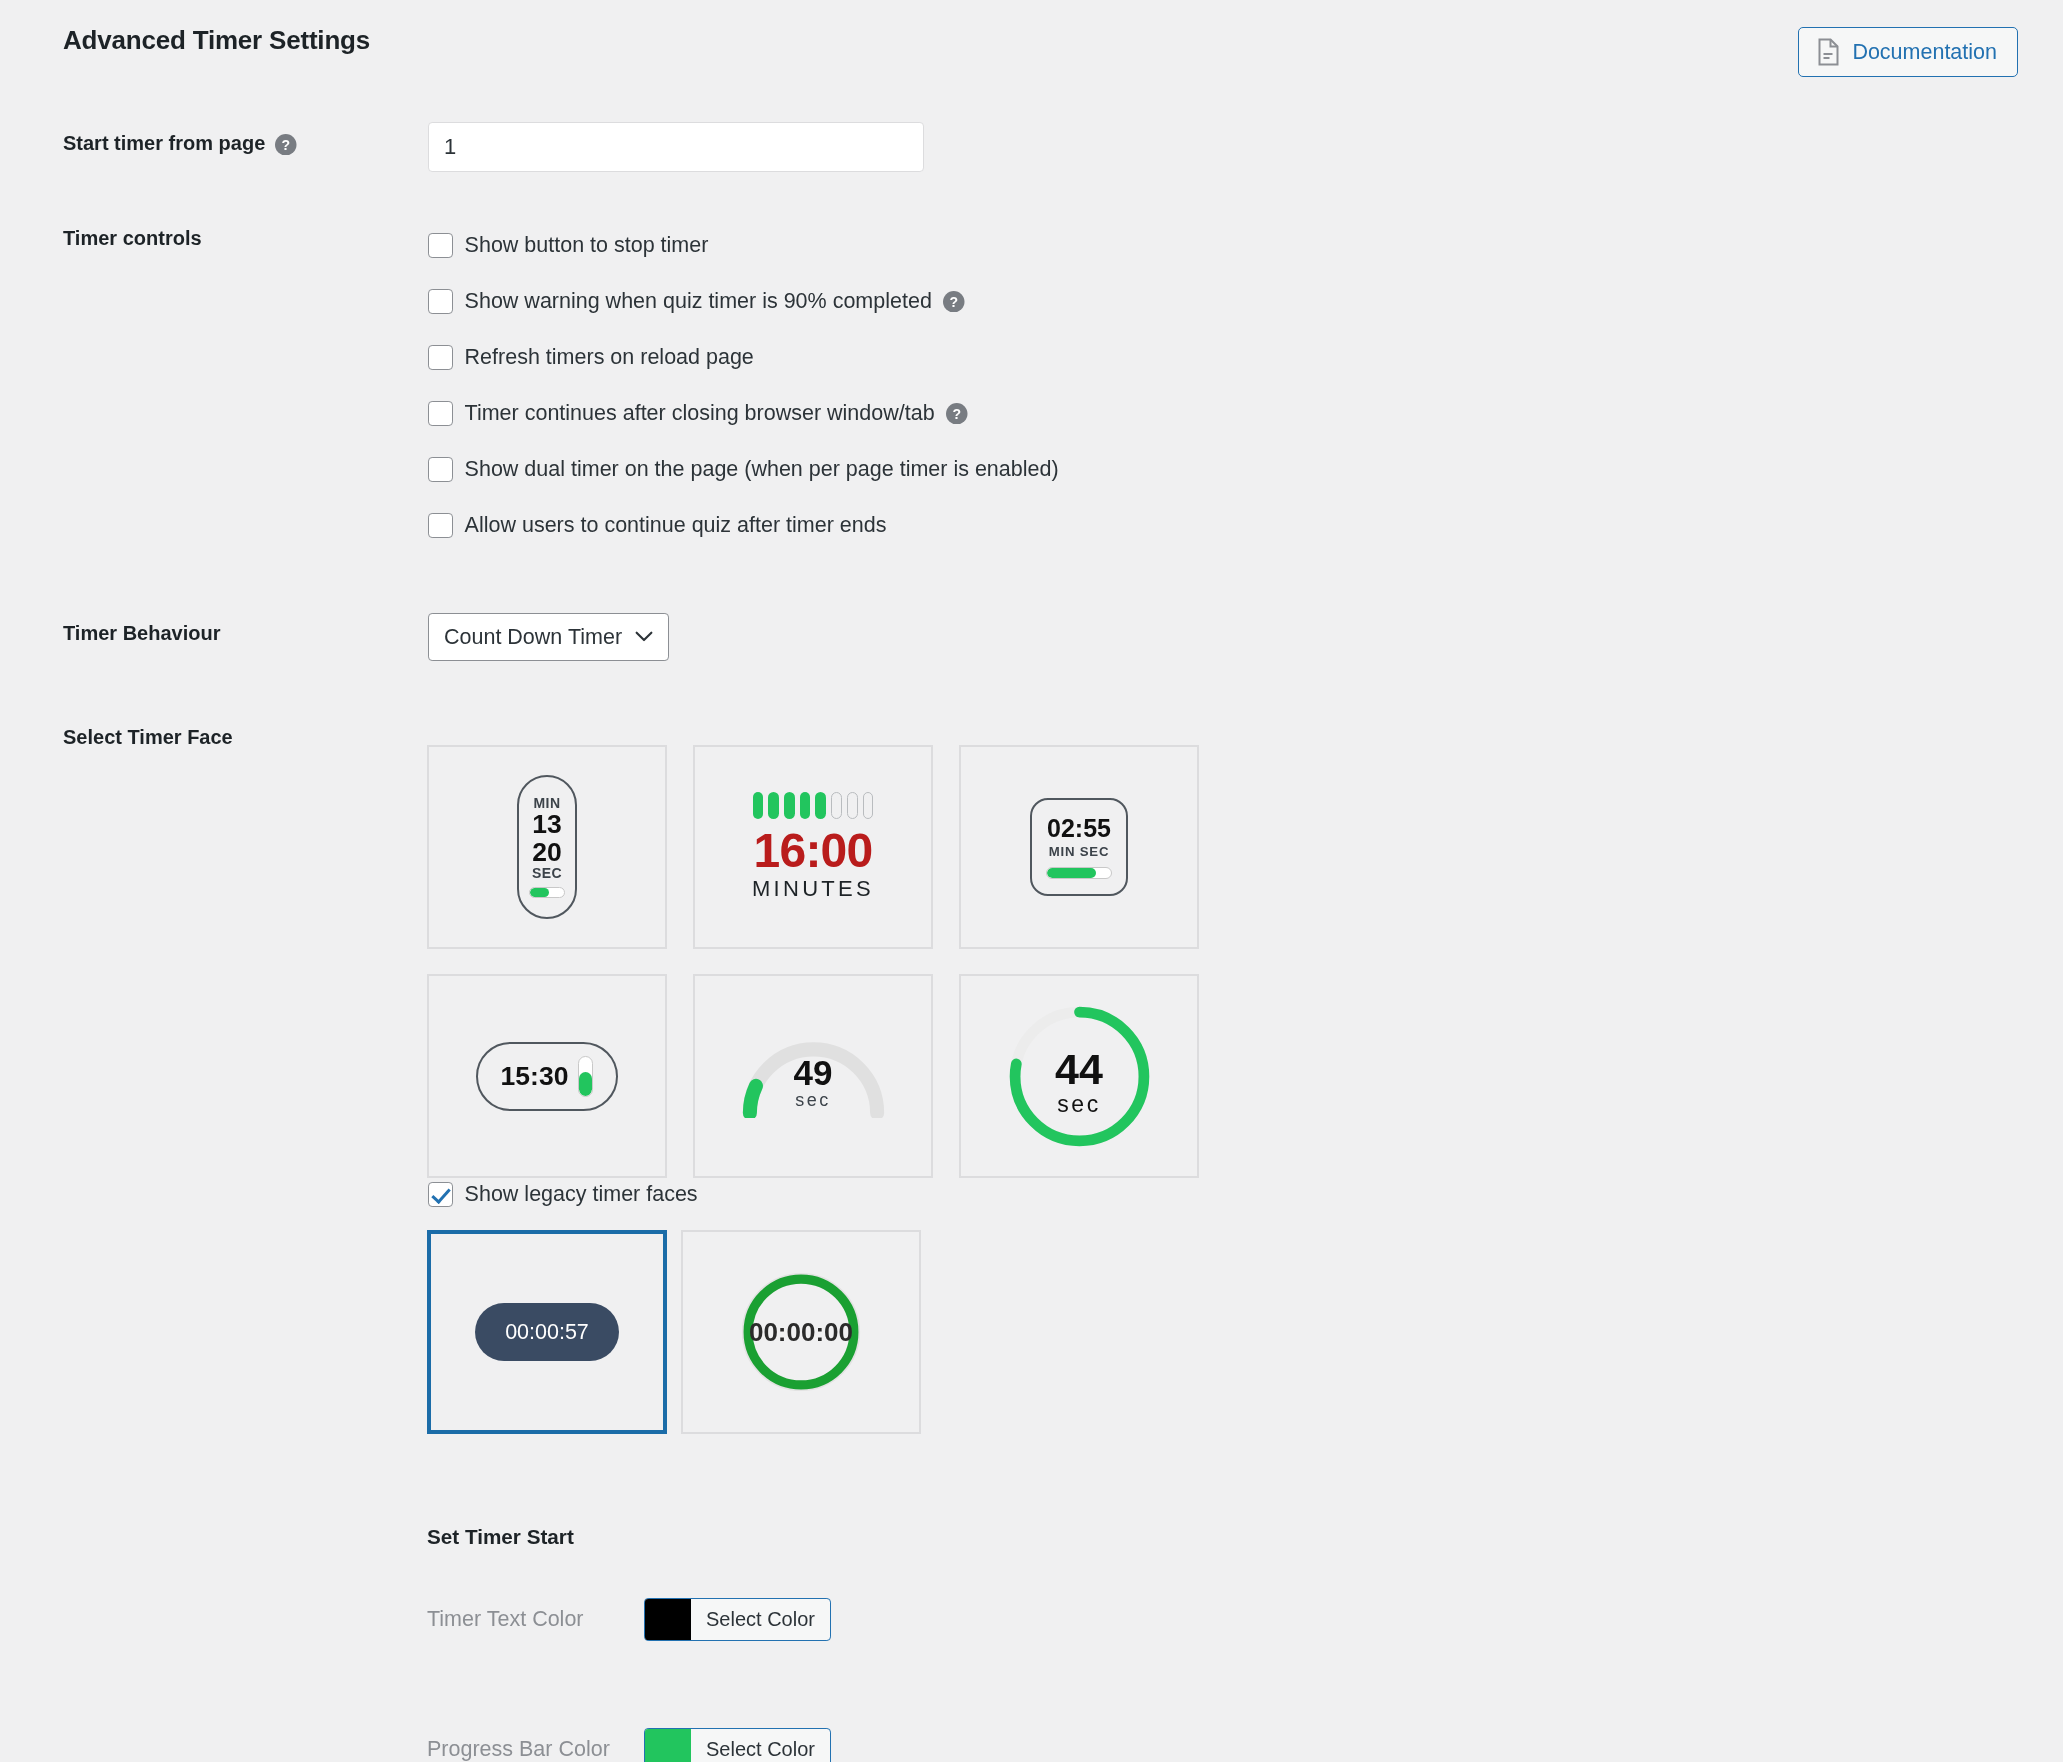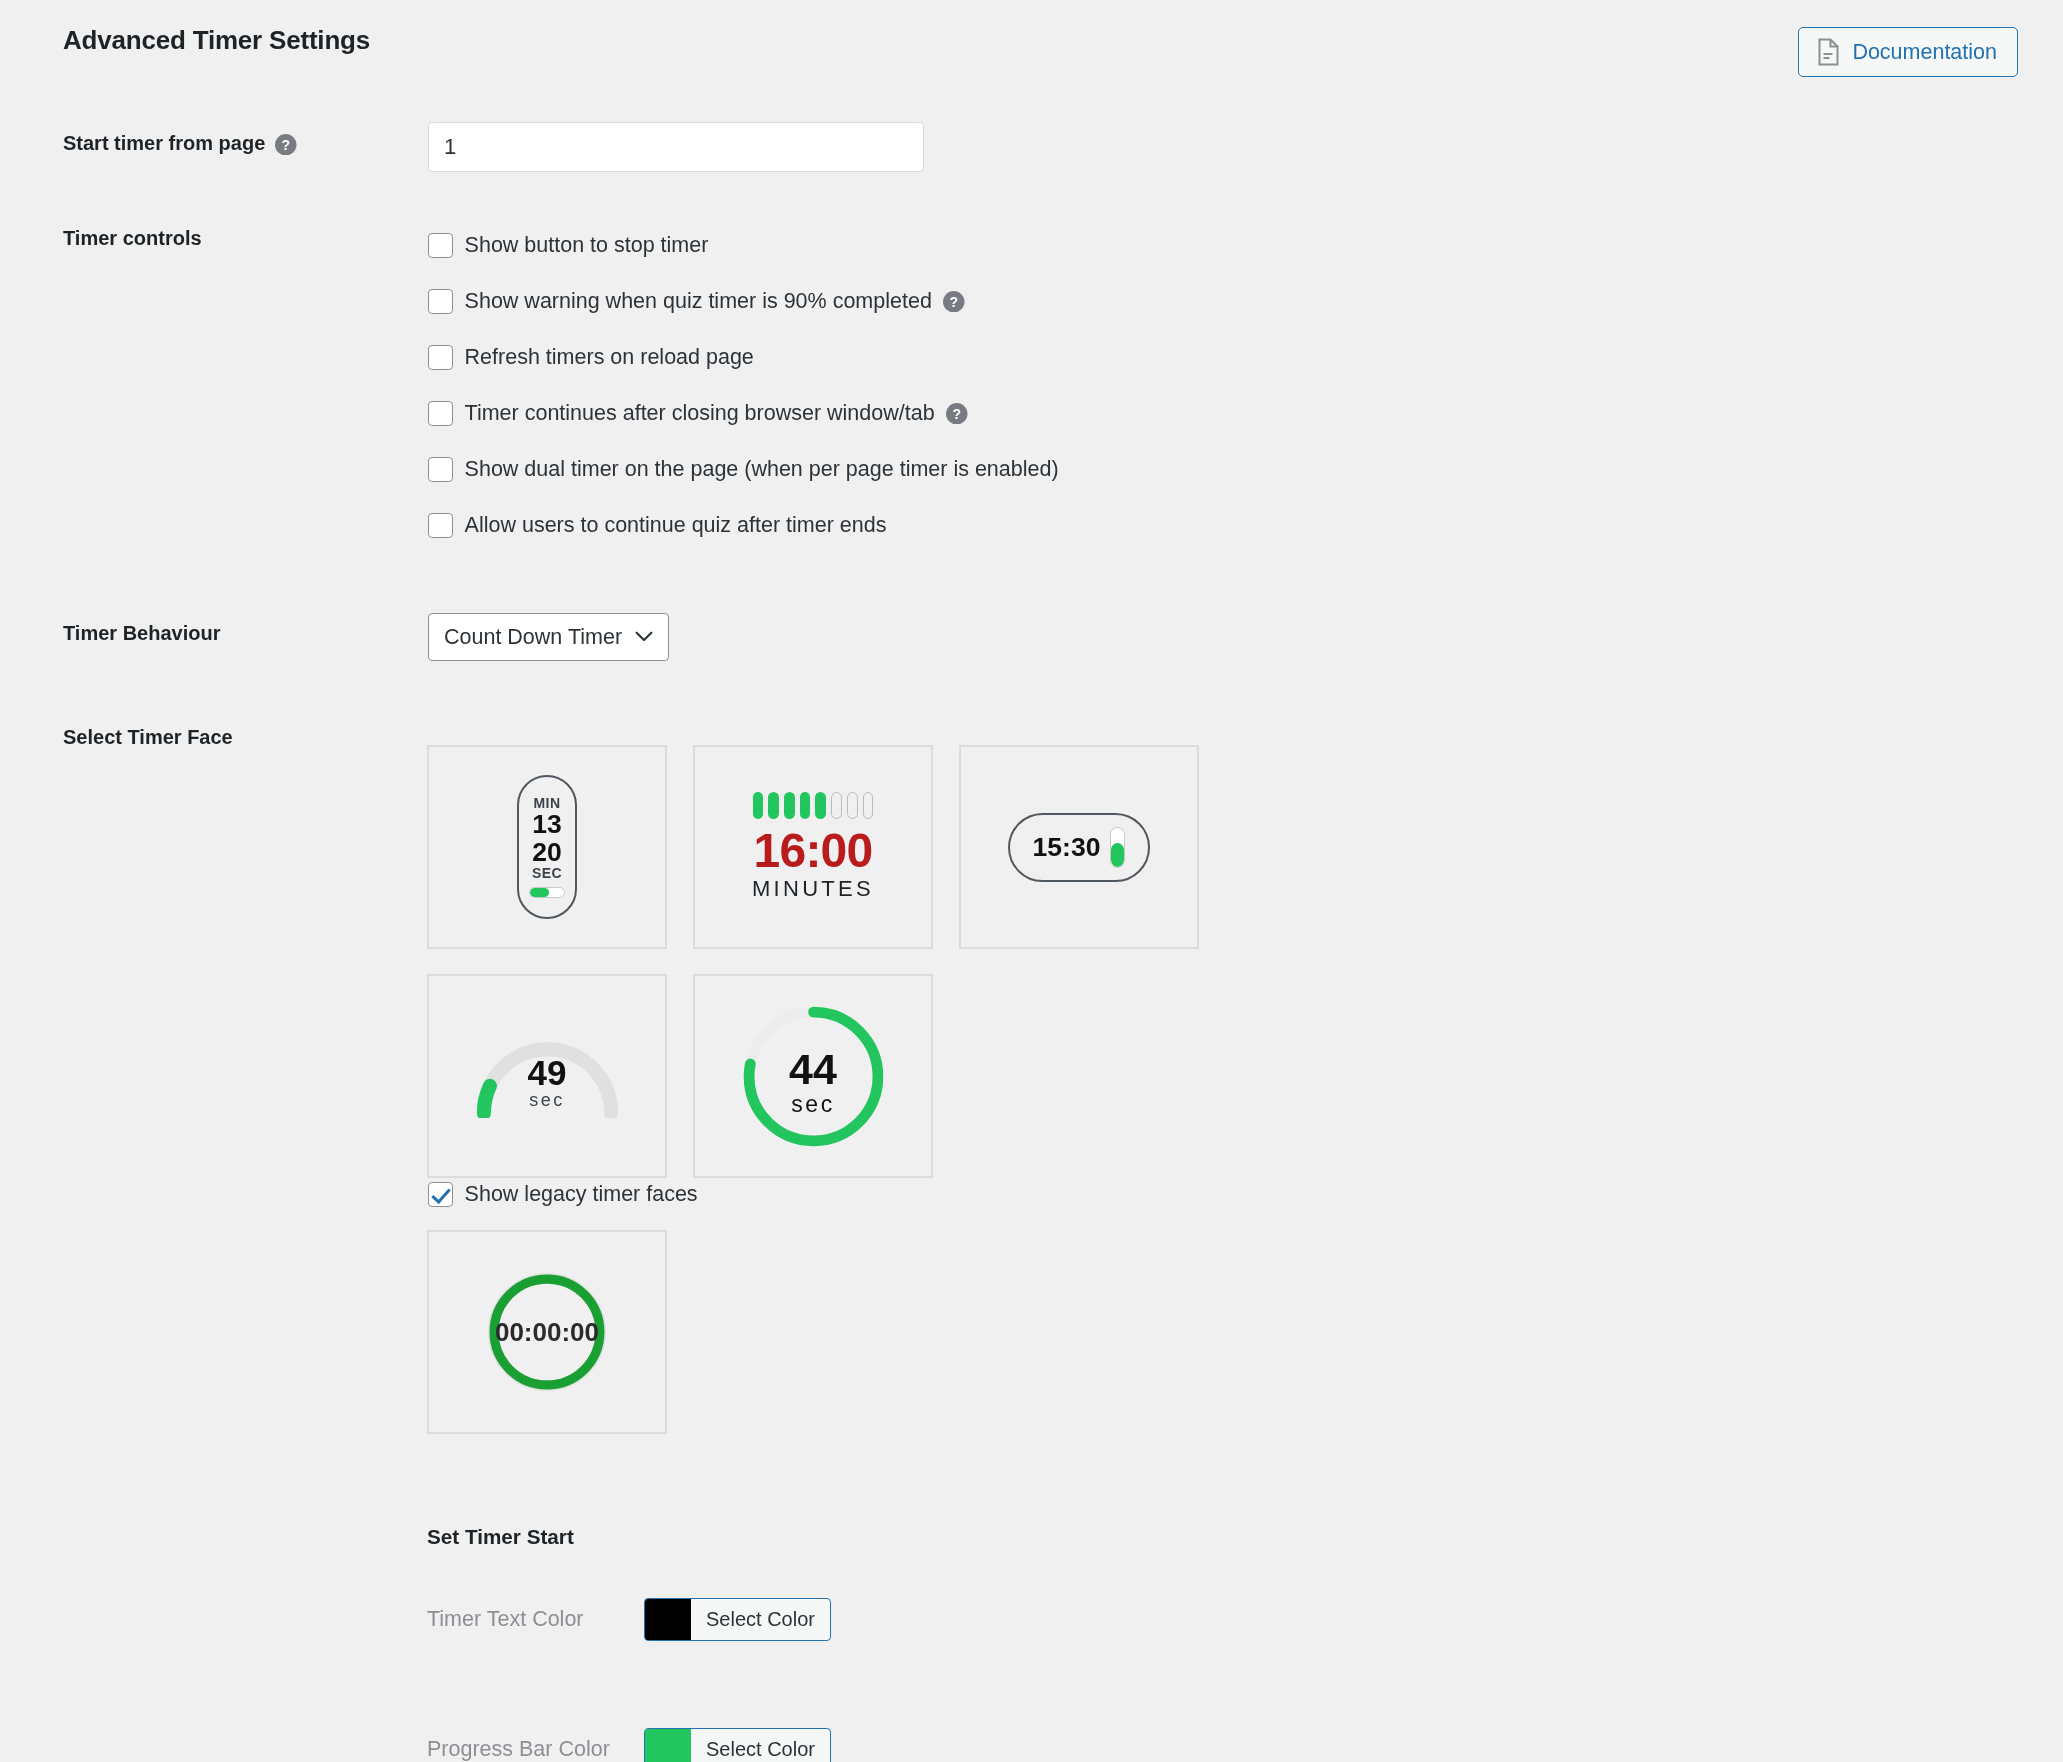--- a/index.html
+++ b/index.html
@@ -274,20 +274,29 @@
             <span class="on"></span>
             <span class="off"></span>
             <span class="off"></span>
             <span class="off"></span>
           </div>
         <div class="f2-time">16:00</div>
         <div class="f2-label">MINUTES</div>
       </div>
     </div>
 
+    <div class="face-card">
+      <div class="f3-box">
+        <span class="f3-time">02:55</span>
+        <span class="f3-units">MIN  SEC</span>
+        <span class="f3-bar">
+            <i id="f3-fill" style="width: 76%;"></i>
+          </span>
+      </div>
+    </div>
 
     <div class="face-card">
       <div class="f4-pill">
         <span class="f4-time">15:30</span>
         <span class="f4-batt">
             <i id="f4-fill" style="height: 60%;"></i>
           </span>
       </div>
     </div>
 
@@ -318,20 +327,23 @@
     </div>
 
   </div>
 
   <label class="legacy-cb">
     <span class="cb-box checked"></span>
     <span class="cb-text">Show legacy timer faces</span>
   </label>
 
   <div class="legacy-grid">
+    <div class="legacy-card selected">
+      <div class="lg-pill">00:00:57</div>
+    </div>
     <div class="legacy-card">
       <div class="lg-ring">
         <svg width="124" height="124" viewBox="0 0 150 150" style="position:absolute;top:0;left:0;">
           <circle cx="75" cy="75" r="65" stroke="#e2e2e2" stroke-width="13" fill="none"></circle>
           <circle cx="75" cy="75" r="64" stroke="#1aa032" stroke-width="11" fill="none"></circle>
         </svg>
         <span class="lg-ring-txt">00:00:00</span>
       </div>
     </div>
   </div>

